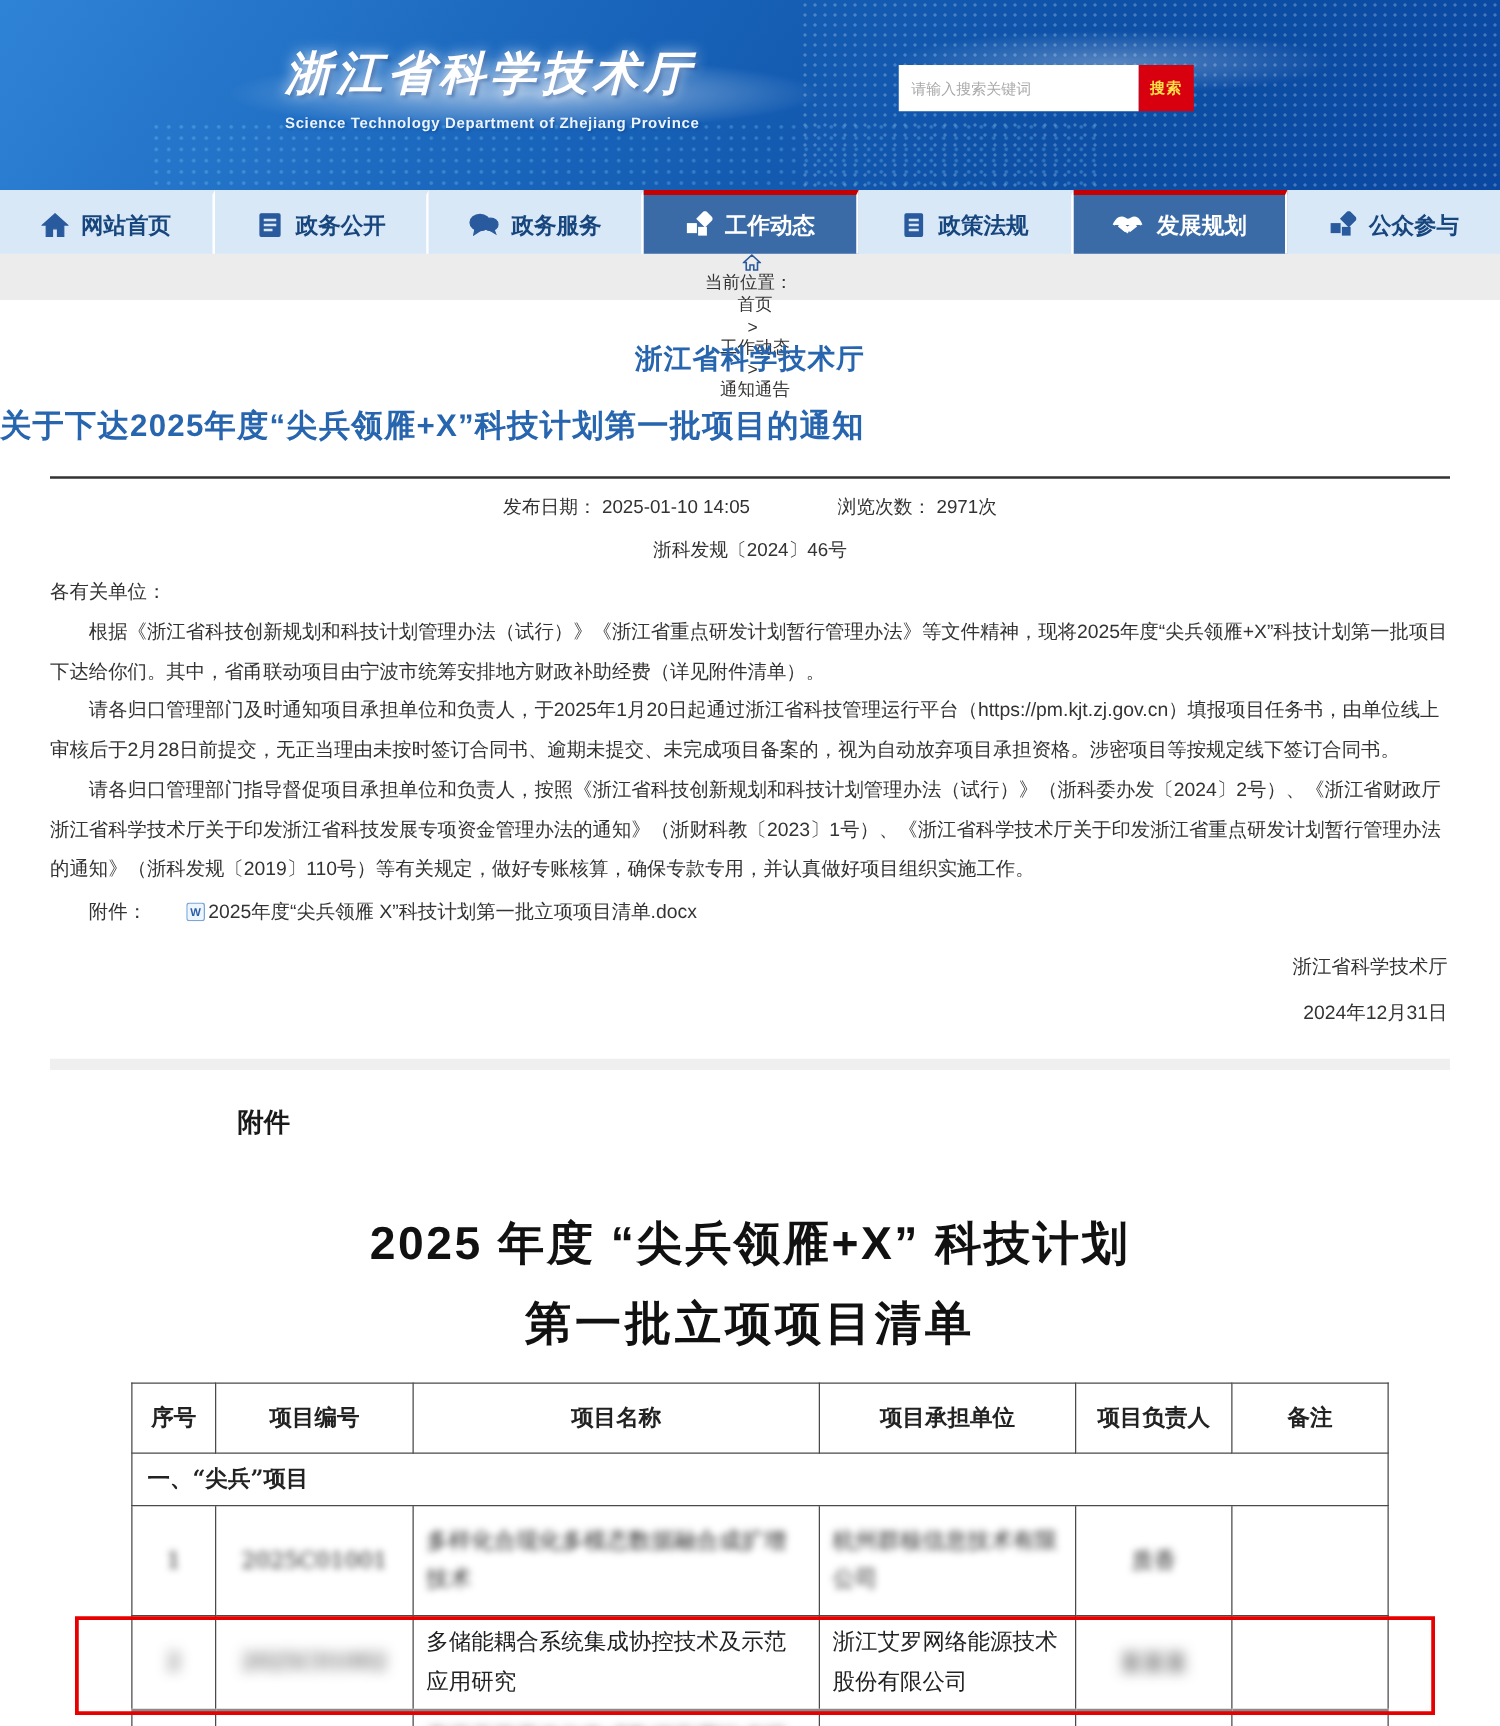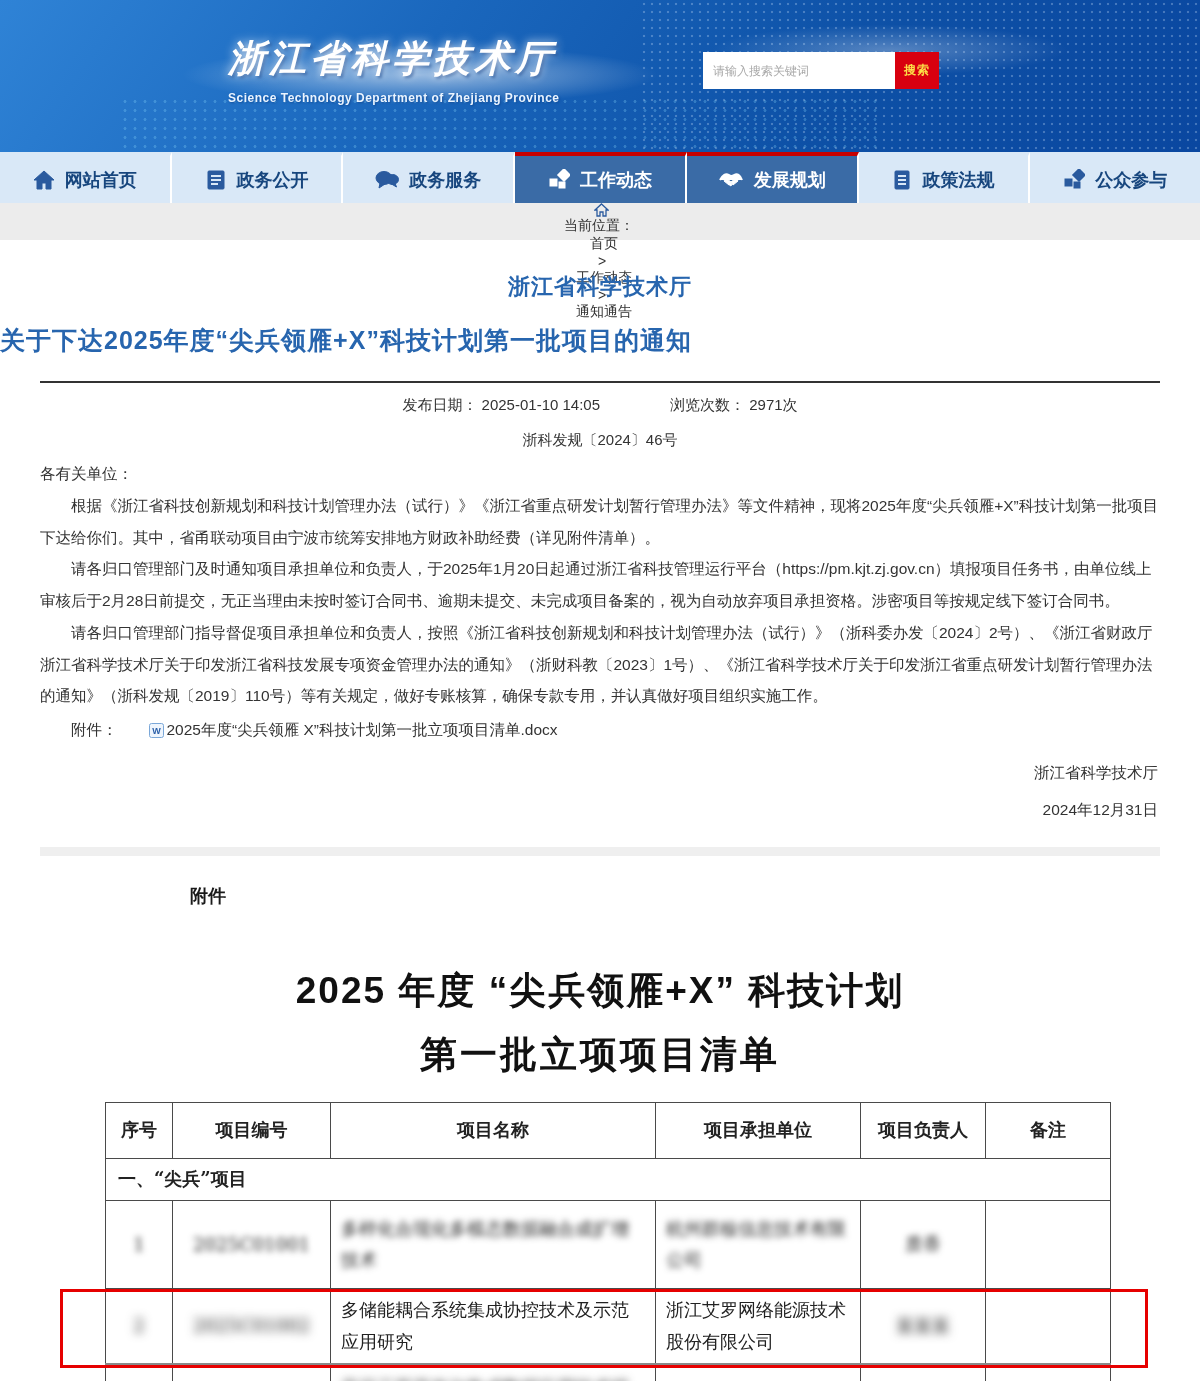--- a/index.html
+++ b/index.html
@@ -38,21 +38,21 @@
   .logo-wrap { position:absolute; left:228px; top:34px; }
   .logo-cn {
     font-size:37px; font-weight:bold; font-style:italic; color:#ffffff;
     letter-spacing:4px; white-space:nowrap;
     text-shadow:0 0 10px rgba(255,255,255,.9), 2px 2px 3px rgba(6,56,130,.65);
   }
   .logo-en {
     margin-top:7px; font-size:12px; font-weight:bold; color:#eaf4ff;
     letter-spacing:.5px; text-shadow:1px 1px 2px rgba(6,56,130,.6);
   }
-  .search-box { position:absolute; left:703px; top:52px; display:flex; }
+  .search-box { position:absolute; left:719px; top:52px; display:flex; }
   .search-input {
     width:192px; height:37px; border:none; outline:none; background:#fff;
     padding:0 10px; font-size:12px; color:#333;
   }
   .search-input::placeholder { color:#a9a9a9; }
   .search-btn {
     width:44px; height:37px; border:none; background:#d8000f; color:#fde047;
     font-size:12px; font-weight:bold; cursor:pointer; letter-spacing:1px;
   }
   
@@ -97,21 +97,21 @@
   .art-body { margin:0 40px; font-size:15.5px; line-height:2.05; color:#333; }
   .art-body p.indent { text-indent:2em; }
   .attach-line { margin:2px 40px 0 40px; font-size:15.5px; line-height:2.05; text-indent:2em; }
   .attach-line a { color:#333; text-decoration:none; cursor:pointer; }
   .word-icon { display:inline-block; vertical-align:-3px; margin-right:3px; }
   .sig-block { margin:14px 42px 0 0; text-align:right; font-size:15.5px; color:#333; }
   .sig-block .sig-date { margin-top:16px; }
   .gray-bar { height:9px; background:#efefef; margin:26px 40px 0 40px; }
   
   .scan { position:relative; padding-top:28px; font-family:"DejaVu Serif", serif; }
-  .scan-attach { margin-left:190px; font-size:18px; font-weight:bold; color:#1a1a1a;
+  .scan-attach { margin-left:190px; font-size:21px; font-weight:bold; color:#1a1a1a;
     font-family:"Liberation Sans", sans-serif; }
   .scan-title {
     margin-top:58px; text-align:center; font-weight:bold; color:#111;
     font-family:"Liberation Sans", sans-serif;
   }
   .scan-title .t1 { font-size:37px; letter-spacing:2px; }
   .scan-title .t2 { font-size:37px; letter-spacing:3px; margin-top:14px; }
   .table-wrap { position:relative; margin:22px 0 0 105px; width:1005px; }
   table.scan-table { border-collapse:collapse; width:1005px; table-layout:fixed; }
   .scan-table th, .scan-table td {
@@ -186,41 +186,41 @@
   <div class="nav-item active">
     <span>
       <svg width="22" height="22" viewBox="0 0 22 22">
           <rect class="ic" x="12" y="2" width="8" height="8" transform="rotate(45 16 6)" fill="none" stroke-width="2"></rect>
           <rect class="ic" x="2" y="10" width="7" height="7"></rect>
           <rect class="ic" x="11" y="13" width="6" height="6"></rect>
         </svg>
     </span>
     <span class="nav-label">工作动态</span>
   </div>
+  <div class="nav-item">
+    <span>
+      <svg width="20" height="20" viewBox="0 0 20 20">
+          <rect class="ic" x="3" y="1" width="14" height="18" rx="1"></rect>
+          <rect x="6" y="5" width="8" height="2" fill="#d9e8f7"></rect>
+          <rect x="6" y="9" width="8" height="2" fill="#d9e8f7"></rect>
+          <rect x="6" y="13" width="8" height="2" fill="#d9e8f7"></rect>
+        </svg>
+    </span>
+    <span class="nav-label">政策法规</span>
+  </div>
   <div class="nav-item active">
     <span>
       <svg width="26" height="20" viewBox="0 0 26 20">
           <path class="ic" fill="none" stroke-width="2" d="M2 10 Q6 2 11 5 Q13 7 16 5 Q21 2 24 10"></path>
           <path class="ic" d="M8 8 L13 12 L11 15 L6 11 Z"></path>
           <path class="ic" d="M18 8 L13 12 L15 15 L20 11 Z"></path>
           <path class="ic" d="M11 12 L14 14 L13 16 L10 14 Z"></path>
         </svg>
     </span>
     <span class="nav-label">发展规划</span>
-  </div>
-  <div class="nav-item">
-    <span>
-      <svg width="20" height="20" viewBox="0 0 20 20">
-          <rect class="ic" x="3" y="1" width="14" height="18" rx="1"></rect>
-          <rect x="6" y="5" width="8" height="2" fill="#d9e8f7"></rect>
-          <rect x="6" y="9" width="8" height="2" fill="#d9e8f7"></rect>
-          <rect x="6" y="13" width="8" height="2" fill="#d9e8f7"></rect>
-        </svg>
-    </span>
-    <span class="nav-label">政策法规</span>
   </div>
   <div class="nav-item">
     <span>
       <svg width="22" height="22" viewBox="0 0 22 22">
           <rect class="ic" x="12" y="2" width="8" height="8" transform="rotate(45 16 6)" fill="none" stroke-width="2"></rect>
           <rect class="ic" x="2" y="10" width="7" height="7"></rect>
           <rect class="ic" x="11" y="13" width="6" height="6"></rect>
         </svg>
     </span>
     <span class="nav-label">公众参与</span>

